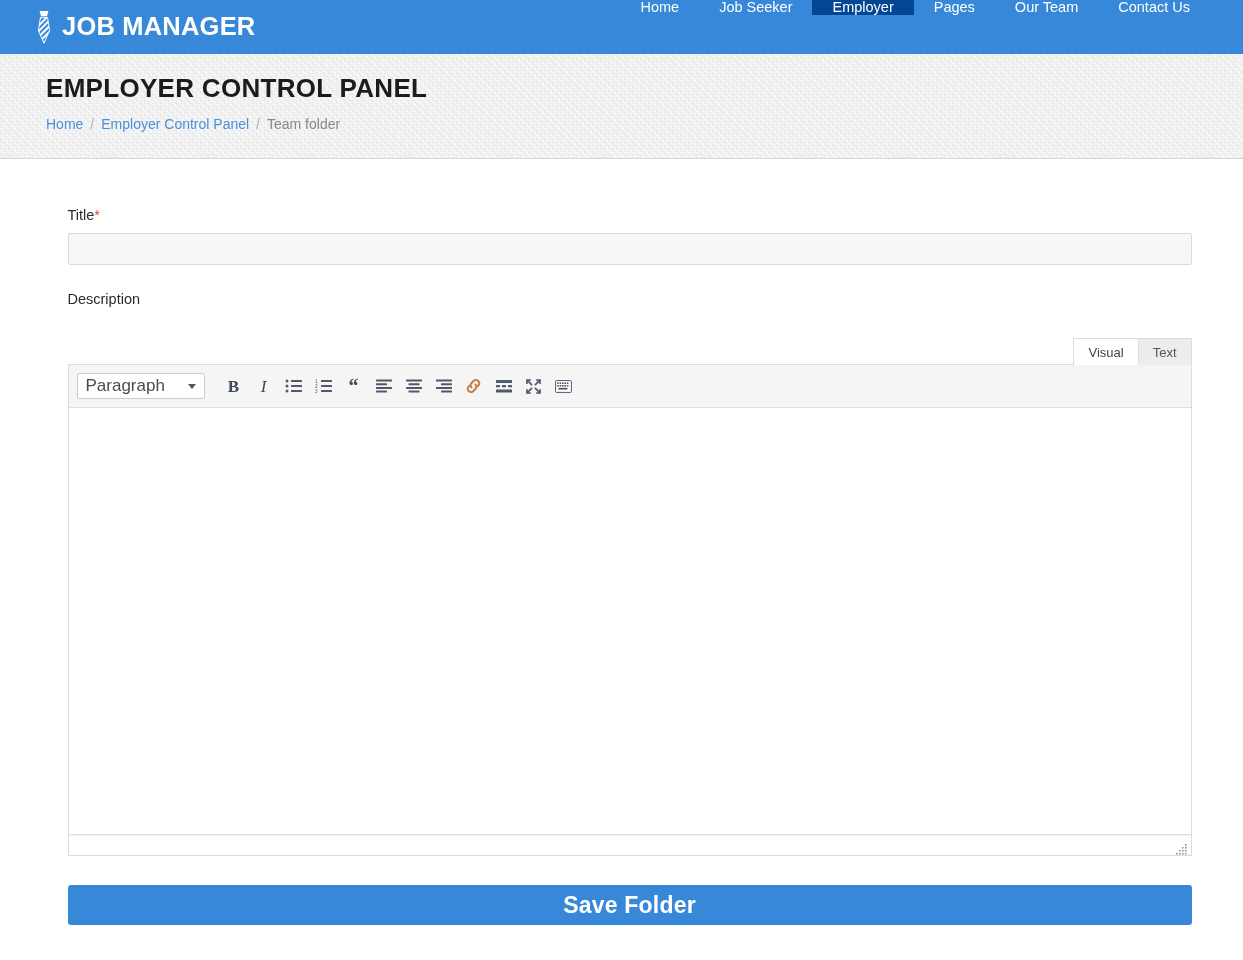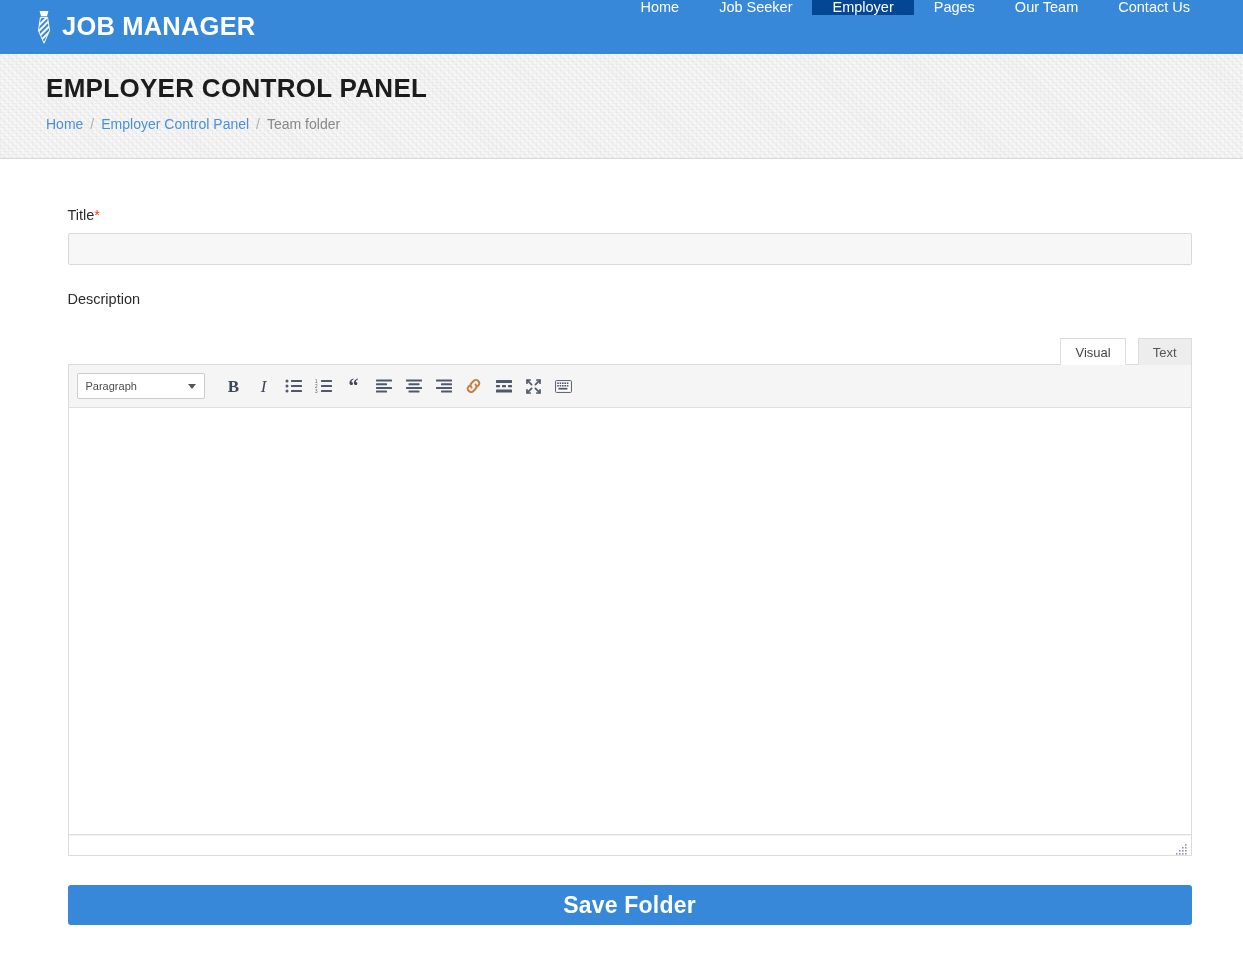--- a/index.html
+++ b/index.html
@@ -120,21 +120,21 @@
     color: #333;
     outline: none;
   }
   .gap-desc { height: 26px; }
 
   
   .editor-wrap { position: relative; margin-top: 9px; }
   .editor-tabs {
     display: flex;
     justify-content: flex-end;
-    gap: 13px;
+    gap: 0;
     position: relative;
     z-index: 2;
     margin-top: 28px;
   }
   .ed-tab {
     font-size: 13px;
     color: #555555;
     padding: 6px 14px 5px 14px;
     border: 1px solid #dcdcdc;
     border-bottom: none;
@@ -163,21 +163,21 @@
   .fmt-select {
     position: relative;
     width: 128px;
     height: 26px;
     background: #ffffff;
     border: 1px solid #ccccce;
     border-radius: 2px;
     display: flex;
     align-items: center;
     padding: 0 8px;
-    font-size: 11px;
+    font-size: 17px;
     color: #4b4b4b;
     margin-right: 14px;
     cursor: pointer;
   }
   .fmt-select .caret {
     position: absolute;
     right: 8px;
     width: 0; height: 0;
     border-left: 4.5px solid transparent;
     border-right: 4.5px solid transparent;

